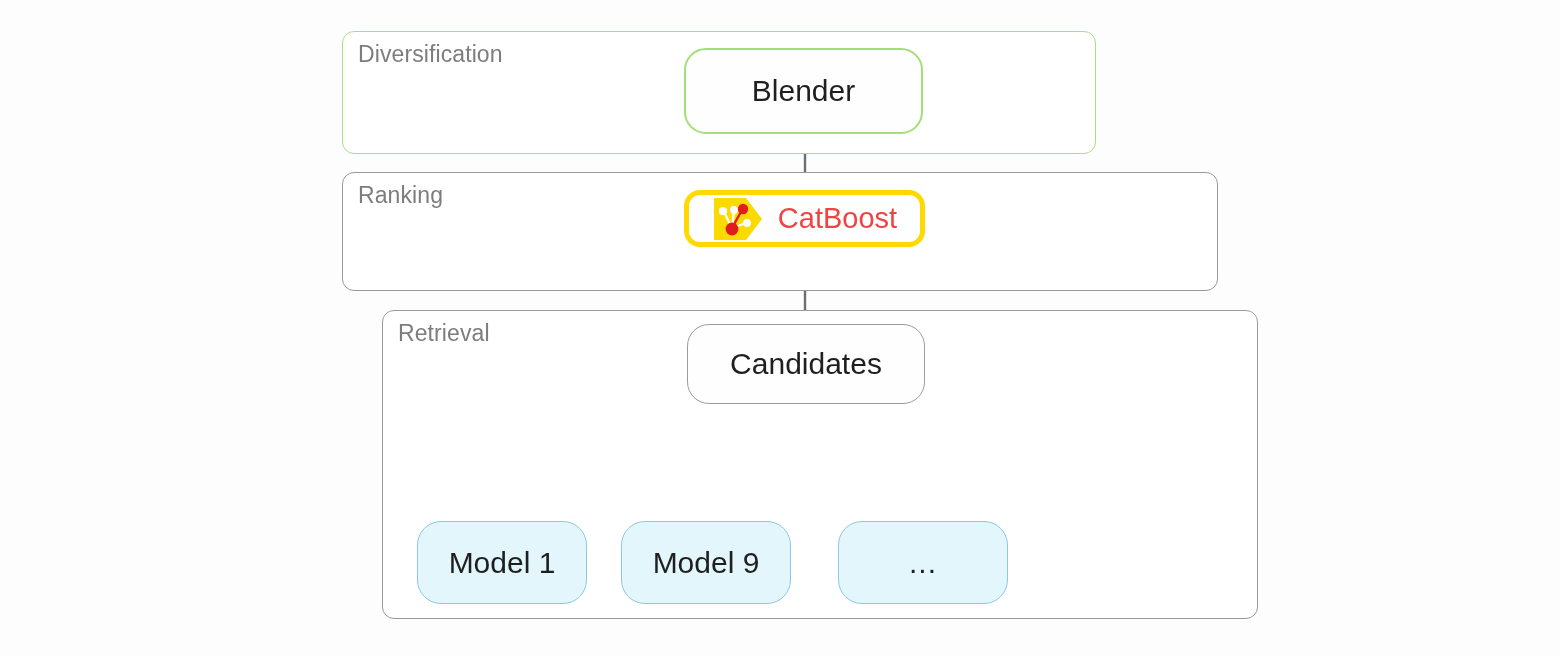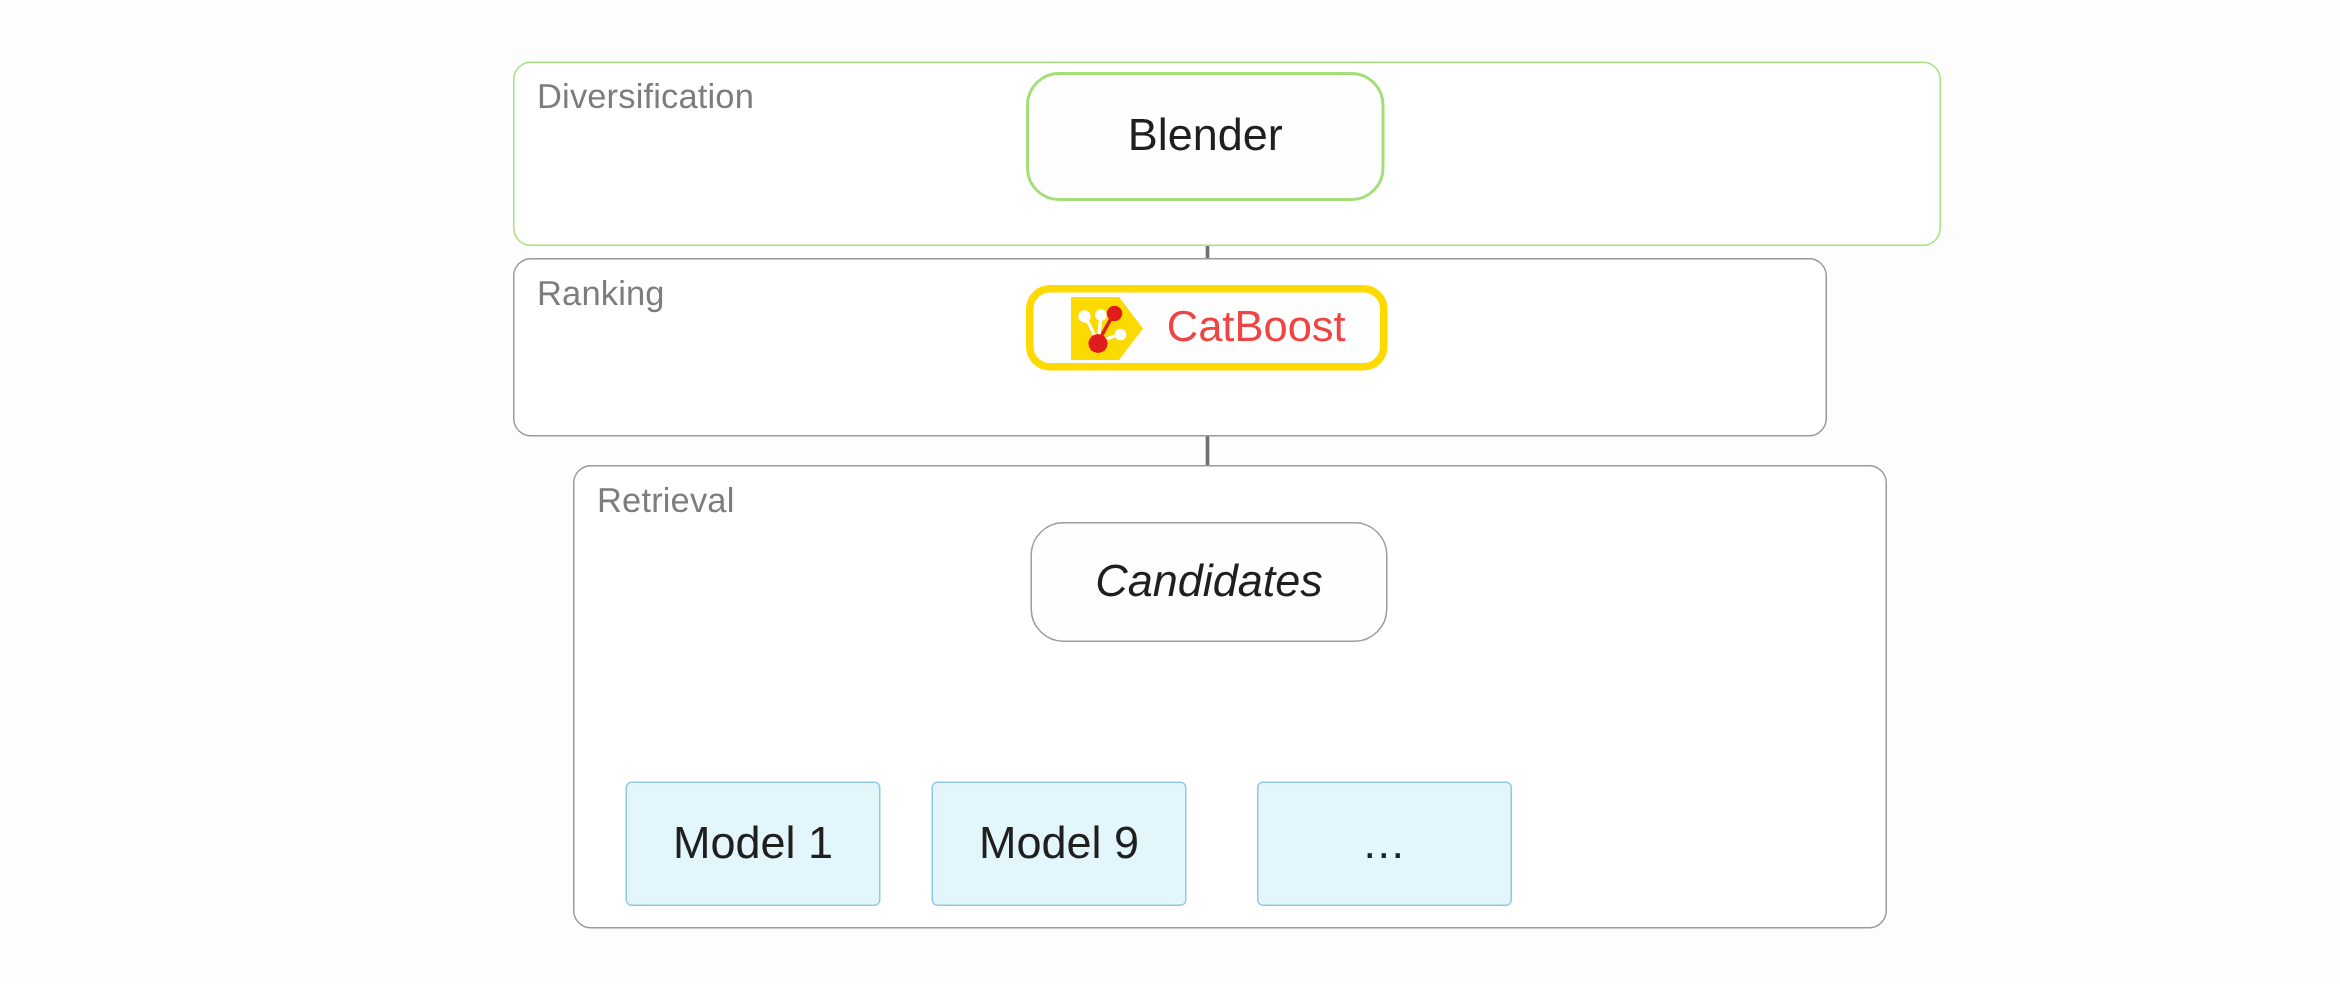--- a/index.html
+++ b/index.html
@@ -31,23 +31,22 @@
   }
   .section.green {
     border: 1.6px solid #a8e07f;
   }
   .section.gray {
     border: 1.6px solid #9a9a9a;
   }
   #sec-diversification {
     left: 342px;
     top: 31px;
-    width: 952px;
+    width: 754px;
     height: 123px;
-    margin-top: 10px;
   }
   #sec-ranking {
     left: 342px;
     top: 172px;
     width: 876px;
     height: 119px;
   }
   #sec-retrieval {
     left: 342px;
     top: 310px;
@@ -96,35 +95,34 @@
     height: 57px;
     border: 5px solid #ffd900;
     border-radius: 16px;
     gap: 14px;
     font-size: 29px;
     color: #ef4444;
   }
 
   #node-candidates {
     left: 687px;
-    top: 348px;
+    top: 324px;
     width: 238px;
     height: 80px;
     border: 1.6px solid #9c9c9c;
     font-size: 30px;
-    font-style: italic;
   }
 
   .model-node {
     position: absolute;
     box-sizing: border-box;
     display: flex;
     align-items: center;
     justify-content: center;
-    border-radius: 4px;
+    border-radius: 24px;
     background: #e2f6fb;
     border: 1.6px solid #8ec8e3;
     font-size: 30px;
     color: #1f1f1f;
     height: 83px;
     top: 521px;
     white-space: nowrap;
   }
   .model-node.dots {
     font-size: 30px;

